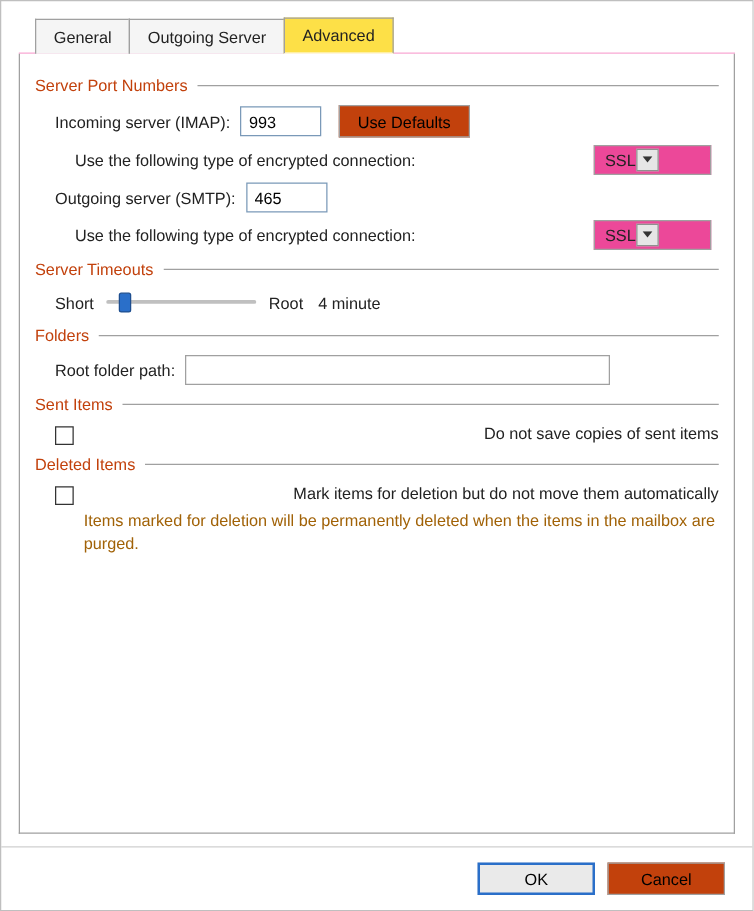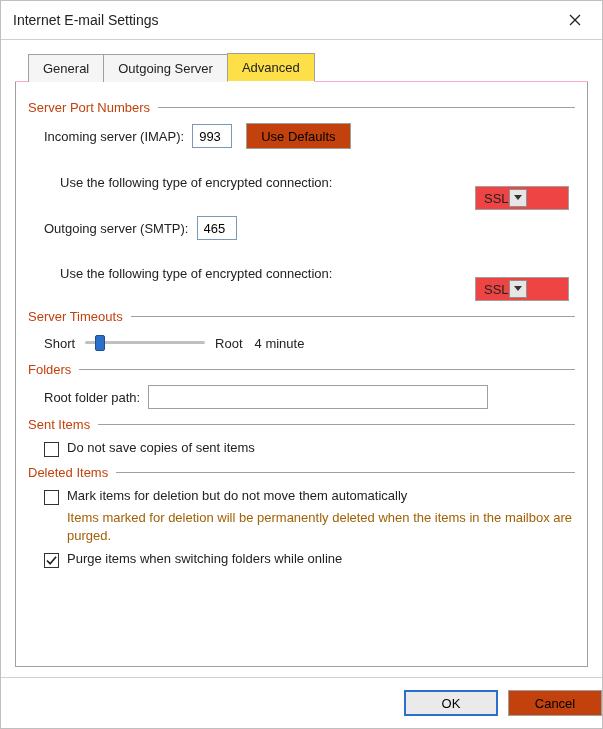--- a/index.html
+++ b/index.html
@@ -97,21 +97,21 @@
       align-items: center;
       margin: 4px 0 6px 0;
       flex-wrap: wrap;
     }
     .indent { padding-left: 16px; }
     .indent2 { padding-left: 32px; }
 
     label.lbl { margin-right: 8px; }
 
     input[type="text"].num {
-      width: 40px;
+      width: 65px;
       height: 24px;
       padding: 2px 6px;
       border: 1px solid #7a99b8;
       font-size: 13px;
     }
     input[type="text"].path {
       width: 340px;
       height: 24px;
       padding: 2px 6px;
       border: 1px solid #a0a0a0;
@@ -125,41 +125,41 @@
       border: 1px solid #a0a0a0;
       font-size: 13px;
       cursor: pointer;
     }
 
     .select {
       display: flex;
       align-items: center;
       height: 24px;
       border: 1px solid #a0a0a0;
-      background: #ef4444;
+      background: #ec4899;
       min-width: 94px;
       padding: 0 4px 0 8px;
-      margin-top: 31px;
     }
     .select .chev {
       width: 18px;
       height: 18px;
       border: 1px solid #8f8f8f;
       background: #e6e6e6;
       display: flex;
       align-items: center;
       justify-content: center;
     }
     .select .chev svg { width: 8px; height: 6px; }
 
     .checkbox-row {
       display: flex;
       align-items: flex-start;
       gap: 8px;
       margin: 4px 0 4px 0;
+      justify-content: space-between;
     }
     .chk {
       width: 15px; height: 15px;
       border: 1px solid #333;
       display: inline-flex;
       align-items: center;
       justify-content: center;
       flex-shrink: 0;
       margin-top: 2px;
       background: #fff;
@@ -192,47 +192,37 @@
       top: 3px;
       width: 10px;
       height: 16px;
       background: #2a6fc9;
       border: 1px solid #1d4e8f;
       border-radius: 2px;
     }
 
     .footer {
       border-top: 1px solid #d0d0d0;
-      padding: 12px 0;
+      padding: 12px 22px;
       display: flex;
       justify-content: flex-end;
       gap: 10px;
       margin-top: auto;
     }
     .footer .btn { width: 94px; }
     .footer .btn.primary {
       border: 2px solid #2a6fc9;
       background: #eaeaea;
     }
   </style>
 </head>
 <body>
 
 <div class="dialog">
 
-  <div class="titlebar">
-    <span>Internet E-mail Settings</span>
-    <div class="close-btn">
-      <span>
-        <svg viewBox="0 0 12 12" width="12" height="12">
-            <path d="M1 1 L11 11 M11 1 L1 11" stroke="#222" stroke-width="1.3" fill="none"></path>
-          </svg>
-      </span>
-    </div>
-  </div>
 
   <div class="content">
 
     <div class="tabs">
       <div class="tab">General</div>
       <div class="tab">Outgoing Server</div>
       <div class="tab active">Advanced</div>
     </div>
 
     <div class="panel">
@@ -322,28 +312,20 @@
       <div class="group">
         <div class="group-header">
           <span>Deleted Items</span>
           <span class="rule"></span>
         </div>
         <div class="checkbox-row indent">
           <span class="chk"></span>
           <span>Mark items for deletion but do not move them automatically</span>
         </div>
         <div class="helptext indent">Items marked for deletion will be permanently deleted when the items in the mailbox are purged.</div>
-        <div class="checkbox-row indent">
-          <span class="chk checked">
-            <svg viewBox="0 0 12 12">
-                <path d="M1 6 L4.5 9.5 L11 2" stroke="#222" stroke-width="1.8" fill="none"></path>
-              </svg>
-          </span>
-          <span>Purge items when switching folders while online</span>
-        </div>
       </div>
 
     </div>
 
   </div>
 
   <div class="footer">
     <button class="btn primary">OK</button>
     <button class="btn">Cancel</button>
   </div>

